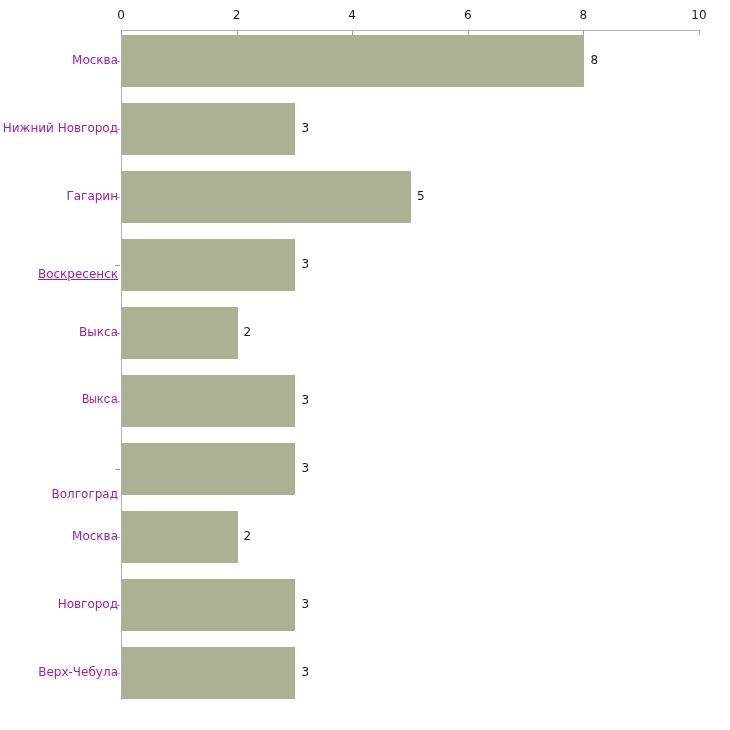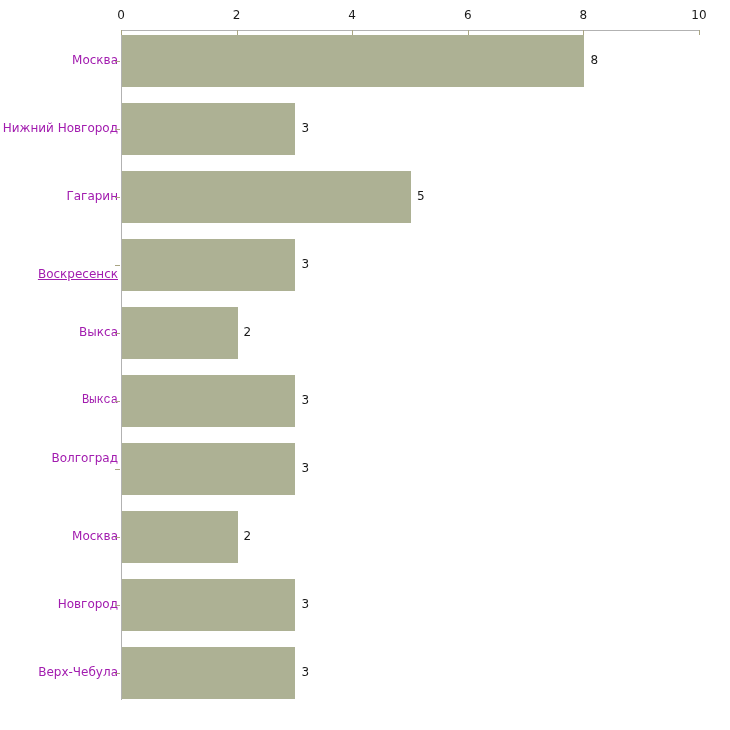--- a/index.html
+++ b/index.html
@@ -144,21 +144,21 @@
         <div class="bar" style="top: 307px; height: 52px; width: 115.6px; background: rgb(173, 177, 148);"></div>
         <div class="bar-value" style="left: 243.6px; top: 326px;">2</div>
       </div>
       <div class="row">
         <div class="cat-label" style="top: 394px; font-family: Liberation Mono, monospace;">Выкса</div>
         <div class="cat-tick" style="top: 401px;"></div>
         <div class="bar" style="top: 375px; height: 52px; width: 173.4px; background: rgb(173, 177, 148);"></div>
         <div class="bar-value" style="left: 301.4px; top: 394px;">3</div>
       </div>
       <div class="row">
-        <div class="cat-label" style="top: 452px; padding-left: 38px;">Волгоград</div>
+        <div class="cat-label" style="top: 488px; padding-left: 38px;">Волгоград</div>
         <div class="cat-tick" style="top: 469px;"></div>
         <div class="bar" style="top: 443px; height: 52px; width: 173.4px; background: rgb(173, 177, 148);"></div>
         <div class="bar-value" style="left: 301.4px; top: 462px;">3</div>
       </div>
       <div class="row">
         <div class="cat-label" style="top: 530px;">Москва</div>
         <div class="cat-tick" style="top: 537px;"></div>
         <div class="bar" style="top: 511px; height: 52px; width: 115.6px; background: rgb(173, 177, 148);"></div>
         <div class="bar-value" style="left: 243.6px; top: 530px;">2</div>
       </div>

